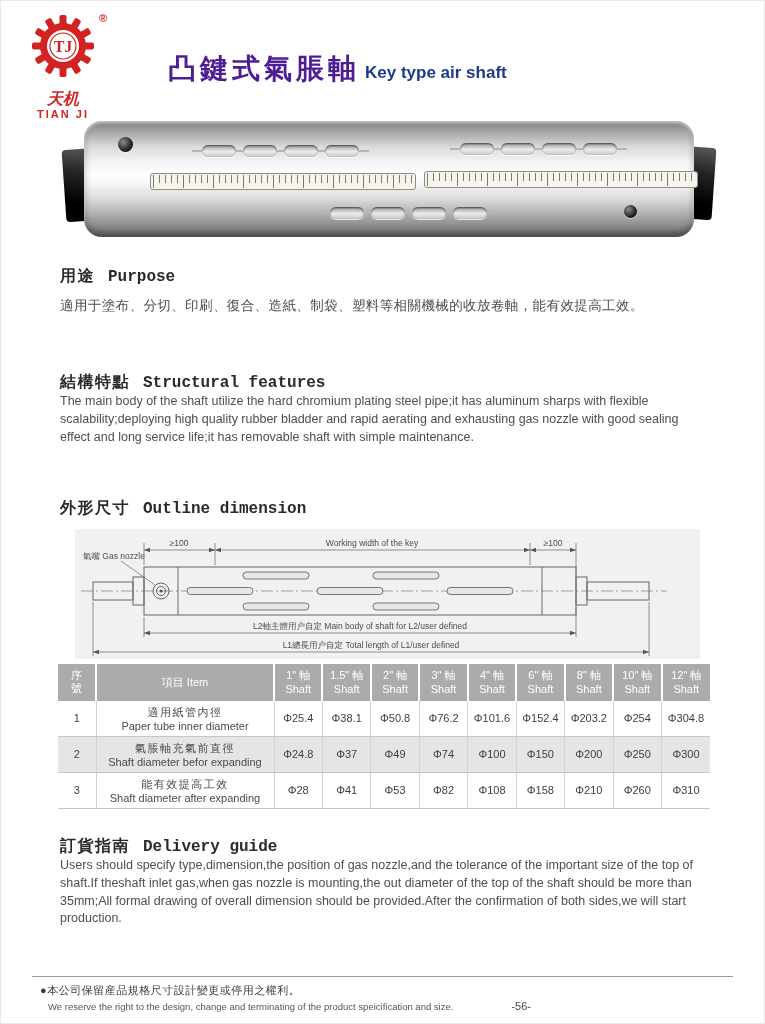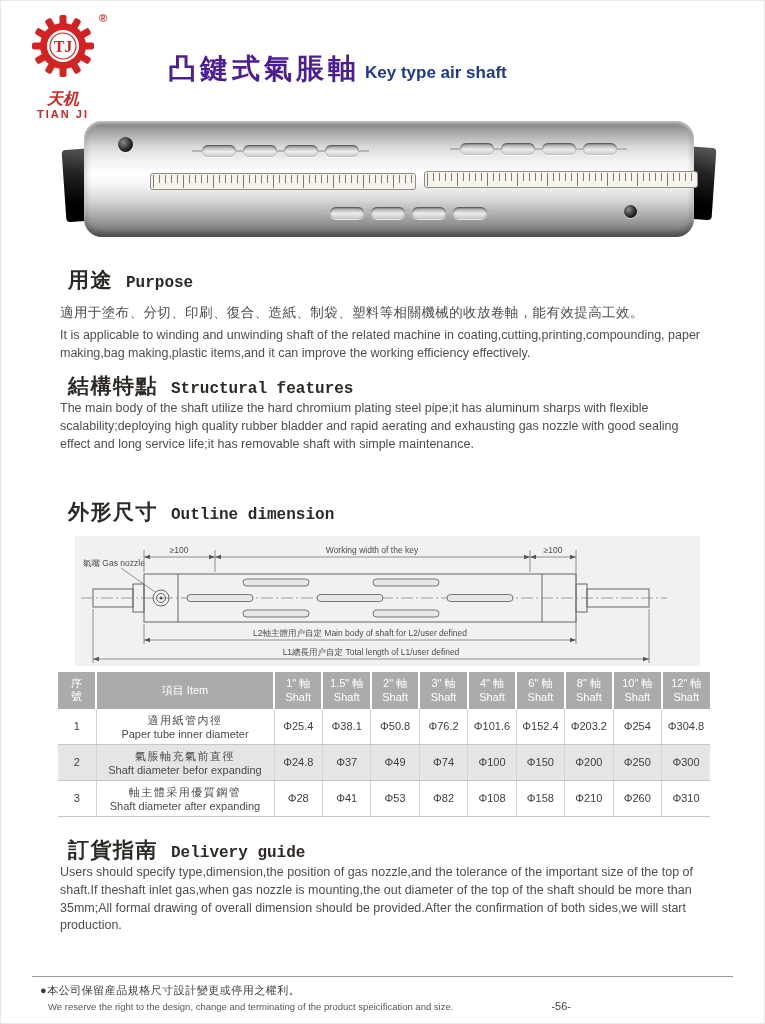--- a/index.html
+++ b/index.html
@@ -39,54 +39,54 @@
     box-shadow:inset 0 1px 2px rgba(0,0,0,.55), 0 1px 0 rgba(255,255,255,.75); }
   .ruler { position:absolute; height:15px; background:#f6f4ec; border:1px solid #8f8c80; border-radius:3px; }
   .ruler::before { content:''; position:absolute; left:2px; right:2px; top:1px; height:55%;
     background:repeating-linear-gradient(90deg,#7d7a6c 0 1px,transparent 1px 6px); }
   .ruler::after { content:''; position:absolute; left:2px; right:2px; top:1px; height:85%;
     background:repeating-linear-gradient(90deg,#7d7a6c 0 1px,transparent 1px 30px); }
 
   
   .sec { position:absolute; left:60px; width:652px; }
   .sec h2 { margin:0; display:flex; gap:13px; align-items:baseline; color:#2d2a26; }
-  .h-cn { font-size:21px; font-weight:bold; letter-spacing:1.5px;margin-left:8px; }
+  .h-cn { font-size:16px; font-weight:bold; letter-spacing:1.5px; }
   .h-en { font-size:16px; font-weight:bold;font-family:Liberation Mono, monospace; }
   .p-cn { margin:9px 0 3px; font-size:13.5px; color:#4e4e4e; letter-spacing:.4px; line-height:1.55; }
   .p-en { margin:0; font-size:12.5px; color:#4e4e4e; line-height:1.42; }
 
   
   .drawing-box { margin:10px 0 0 15px; width:625px; height:130px; background:#f1f1f1; }
   .drawing-box svg { display:block; width:625px; height:130px; }
   .d-line { stroke:#666; fill:none; stroke-width:1; }
   .d-fillslot { fill:#e7e7e7; stroke:#666; stroke-width:.9; }
   .d-dim { stroke:#777; stroke-width:.8; }
   .d-text { font-family:"Liberation Sans","DejaVu Sans",sans-serif; font-size:8.5px; fill:#4c4c4c; }
 
   
   .sec-params { left:58px; width:652px; }
-  table.params { border-collapse:collapse; width:652px; table-layout:fixed; margin-top:10px;
+  table.params { border-collapse:collapse; width:652px; table-layout:fixed; margin-top:2px;
     font-size:11px; color:#3e3e3e; }
   table.params thead th { background:#ababab; color:#fff; font-weight:normal; font-size:11px;
     line-height:1.3; padding:4px 1px; border-left:2px solid #fff; vertical-align:middle; }
   table.params thead th:first-child { border-left:none; }
   .c-idx-h div { width:13px; margin:0 auto; word-break:break-all; line-height:1.25; }
   table.params tbody td { border-bottom:1px solid #c6c6c6; border-left:1px solid #d4d4d4;
     text-align:center; padding:4px 2px; background:#fff; }
   table.params tbody td:first-child { border-left:none; }
   table.params tbody tr.alt td { background:#e5e5e5; }
   td.c-item { text-align:left; padding-left:9px; }
   td.c-item .i-cn { letter-spacing:1.5px; color:#4a4a4a; }
   td.c-item .i-en { color:#4a4a4a; }
 
   
   .footer { position:absolute; left:0; top:976px; width:765px; }
   .footer-rule { margin:0 32px; border-top:1px solid #9a9a9a; }
   .footer-note { margin:6px 0 0 40px; font-size:11px; color:#3c3c3c; letter-spacing:.5px; }
-  .footer-row { margin:2px 0 0 48px; display:flex; align-items:flex-end; font-size:9.5px; color:#555;gap:40px; }
+  .footer-row { margin:2px 0 0 48px; display:flex; align-items:flex-end; font-size:9.5px; color:#555; }
   .page-no { margin-left:58px; font-size:11px; color:#444; }
 </style>
 </head>
 <body>
 
 <div class="page">
 
   <div class="logo-block">
     <div class="gear-wrap">
       <svg viewBox="0 0 64 64" width="64" height="64">
@@ -147,21 +147,20 @@
         <div class="slot"></div>
     </div>
   </div>
 
   <section class="sec" style="top:266px;">
     <h2>
       <span class="h-cn">用途</span>
       <span class="h-en">Purpose</span>
     </h2>
     <p class="p-cn">適用于塗布、分切、印刷、復合、造紙、制袋、塑料等相關機械的收放卷軸，能有效提高工效。</p>
-    <p class="p-en">It is applicable to winding and unwinding shaft of the related machine in coating,cutting,printing,compounding, paper making,bag making,plastic items,and it can improve the working efficiency effectively.</p>
   </section>
 
   <section class="sec" style="top:372px;">
     <h2>
       <span class="h-cn">結構特點</span>
       <span class="h-en">Structural features</span>
     </h2>
     <p class="p-en">The main body of the shaft utilize the hard chromium plating steel pipe;it has aluminum sharps with flexible scalability;deploying high quality rubber bladder and rapid aerating and exhausting gas nozzle with good sealing effect and long service life;it has removable shaft with simple maintenance.</p>
   </section>
 
@@ -329,21 +328,21 @@
             <td>Φ74</td>
             <td>Φ100</td>
             <td>Φ150</td>
             <td>Φ200</td>
             <td>Φ250</td>
             <td>Φ300</td>
           </tr>
           <tr>
             <td>3</td>
             <td class="c-item">
-              <div class="i-cn">軸主體采用優質鋼管</div>
+              <div class="i-cn">能有效提高工效</div>
               <div class="i-en">Shaft diameter after expanding</div>
             </td>
             <td>Φ28</td>
             <td>Φ41</td>
             <td>Φ53</td>
             <td>Φ82</td>
             <td>Φ108</td>
             <td>Φ158</td>
             <td>Φ210</td>
             <td>Φ260</td>

